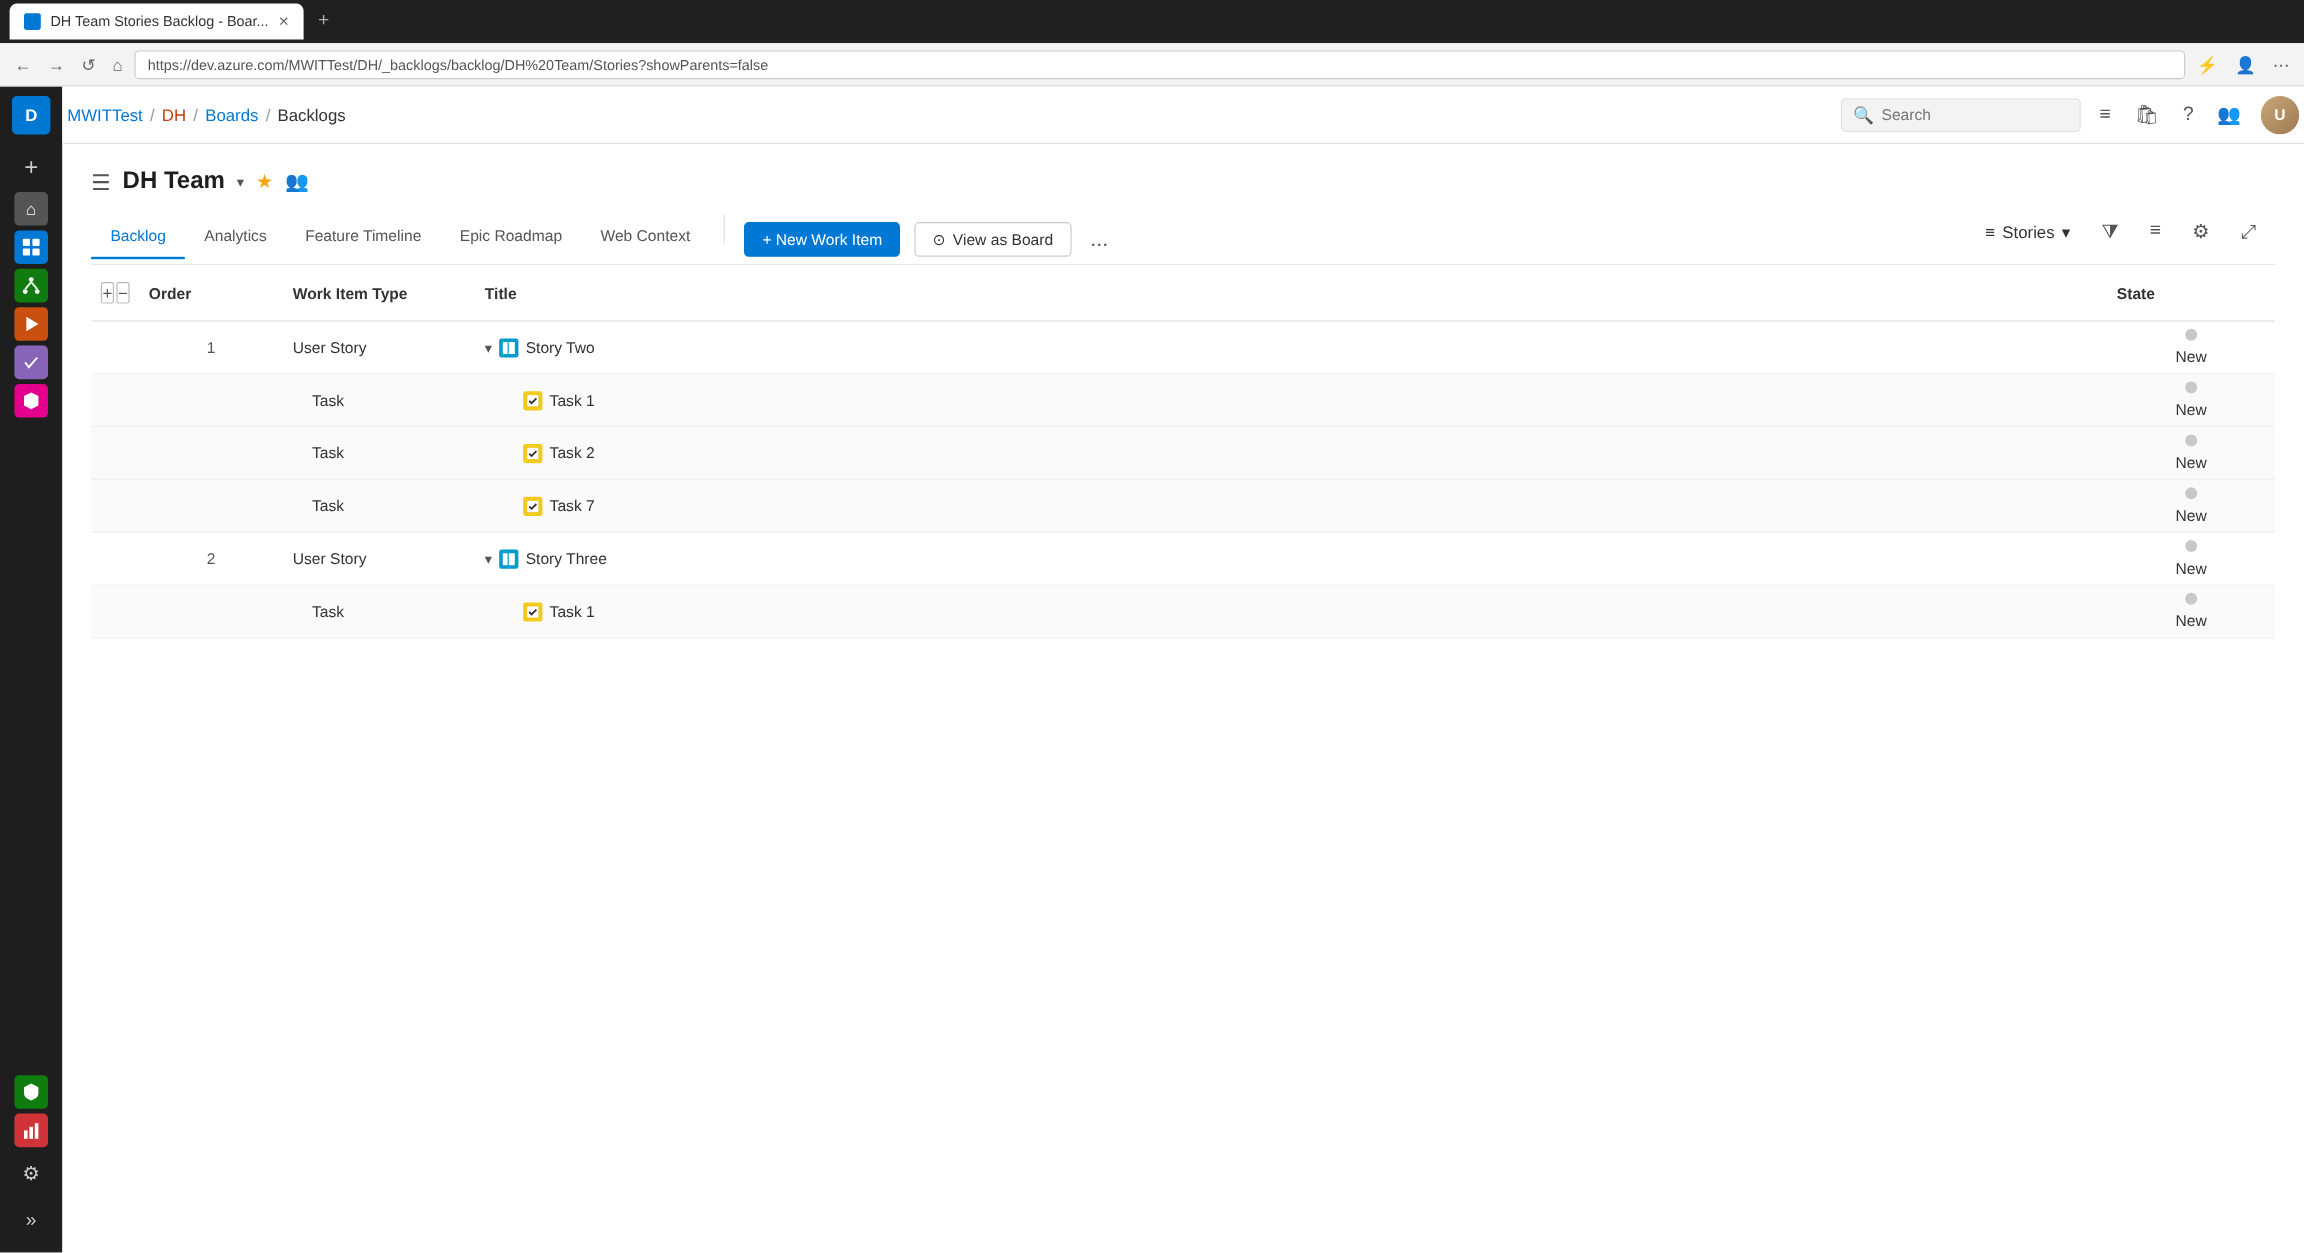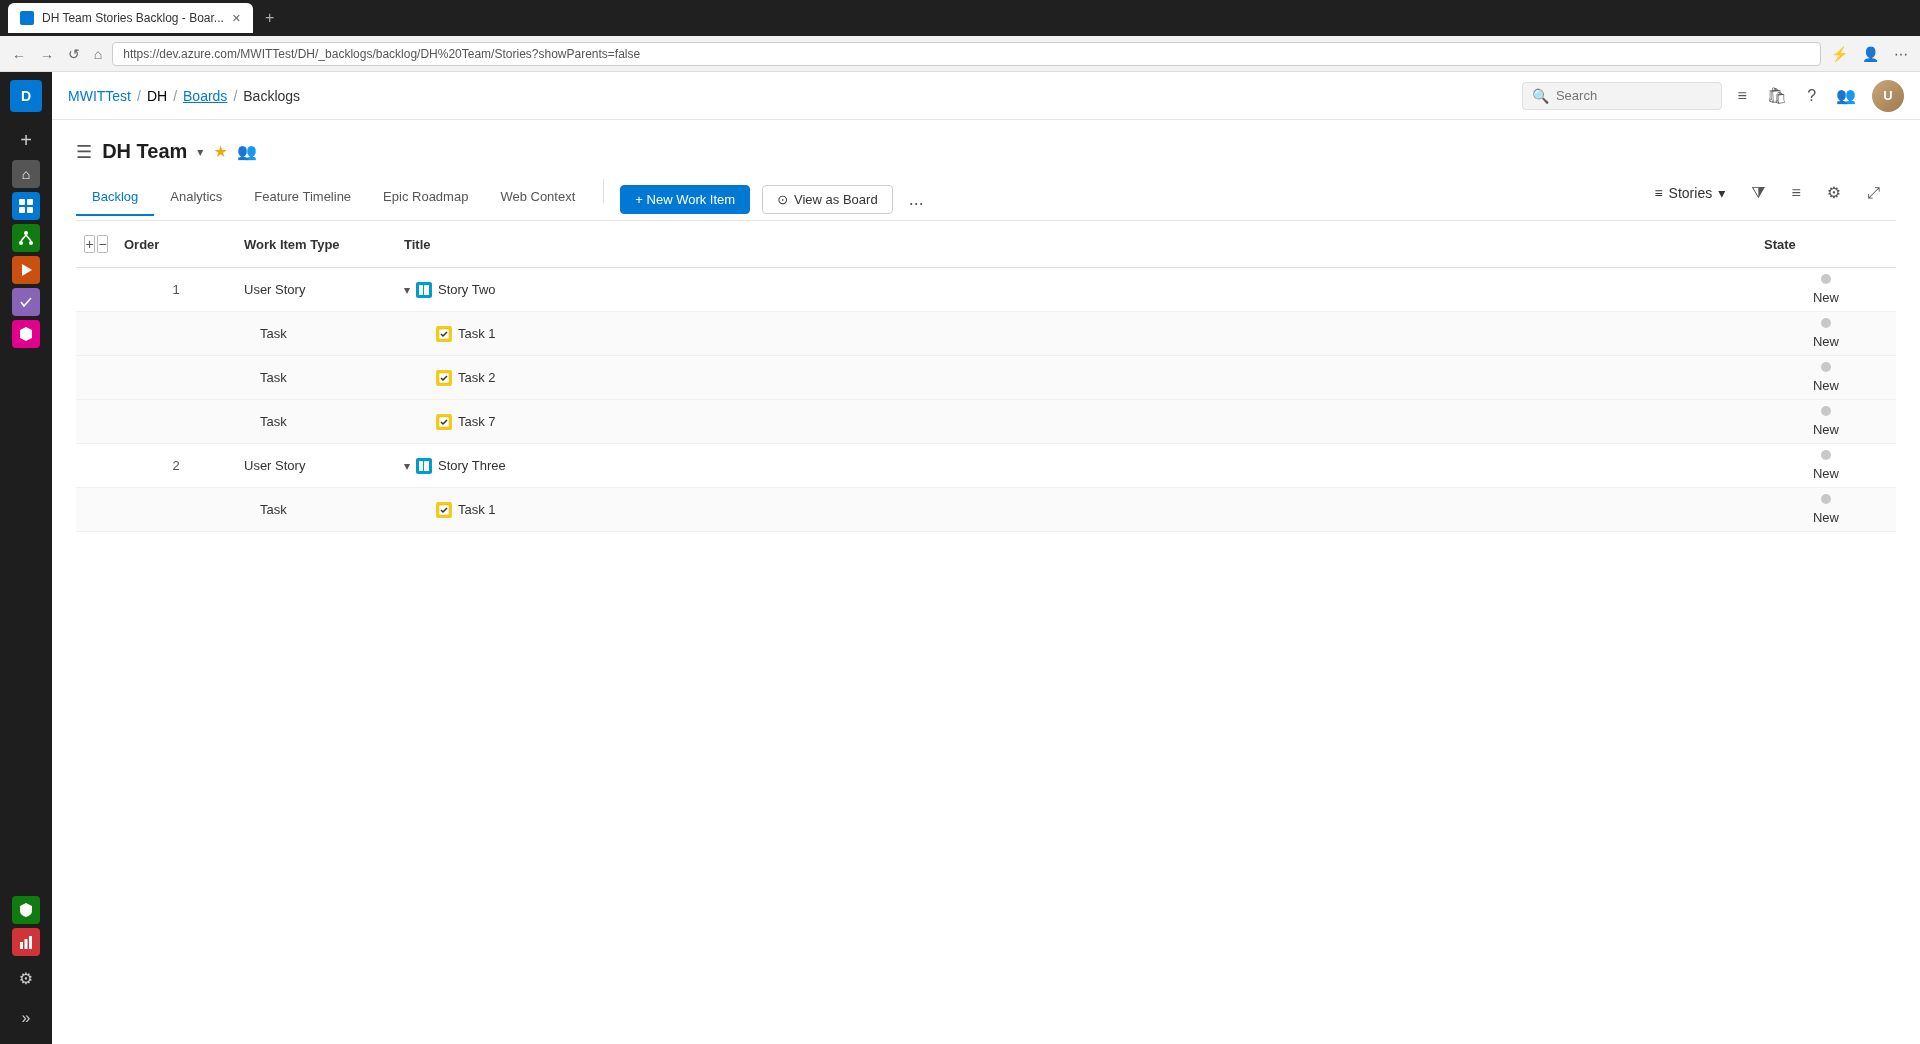--- a/index.html
+++ b/index.html
@@ -21,21 +21,21 @@
     .app-shell { display: flex; flex: 1; overflow: hidden; }
 
     
     .left-sidebar { width: 52px; background: #1e1e1e; display: flex; flex-direction: column; align-items: center; padding: 8px 0; gap: 4px; flex-shrink: 0; }
     .sidebar-avatar { width: 32px; height: 32px; background: #0078d4; border-radius: 4px; display: flex; align-items: center; justify-content: center; color: #fff; font-weight: 700; font-size: 14px; margin-bottom: 8px; }
     .sidebar-add { width: 32px; height: 32px; display: flex; align-items: center; justify-content: center; color: #ccc; font-size: 20px; cursor: pointer; border-radius: 4px; }
     .sidebar-nav-item { width: 32px; height: 32px; display: flex; align-items: center; justify-content: center; color: #ccc; font-size: 16px; cursor: pointer; border-radius: 4px; margin: 2px 0; }
     .sidebar-spacer { flex: 1; }
 
     
-    .top-bar { background: #fff; border-bottom: 1px solid #e5e5e5; height: 48px; display: flex; align-items: center; padding: 0 16px; gap: 8px; flex-shrink: 0; }
+    .top-bar { background: #fff; border-bottom: 1px solid #e5e5e5; height: 48px; display: flex; align-items: center; padding: 0 4px; gap: 8px; flex-shrink: 0; }
     .top-bar-breadcrumb { display: flex; align-items: center; gap: 6px; font-size: 14px; color: #333; flex: 1; }
     .breadcrumb-sep { color: #999; }
     .top-bar-right { display: flex; align-items: center; gap: 12px; }
     .search-box { display: flex; align-items: center; background: #f3f3f3; border: 1px solid #e0e0e0; border-radius: 4px; padding: 5px 10px; gap: 6px; width: 200px; }
     .search-box input { background: none; border: none; outline: none; font-size: 13px; color: #555; width: 100%; }
     .top-icon { font-size: 16px; color: #555; cursor: pointer; padding: 4px; border-radius: 3px; }
 
     
     .main-area { flex: 1; display: flex; flex-direction: column; overflow: hidden; background: #fff; }
 
@@ -178,23 +178,23 @@
     <div class="sidebar-nav-item">⚙</div>
     <div class="sidebar-nav-item">»</div>
   </div>
 
   <div class="main-area">
 
     <div class="top-bar">
       <div class="top-bar-breadcrumb">
         <span style="color:#0078d4; cursor:pointer;">MWITTest</span>
         <span class="breadcrumb-sep">/</span>
-        <span style="color:#000000; cursor:pointer;">DH</span>
+        <span style="color:#c2410c; cursor:pointer;">DH</span>
         <span class="breadcrumb-sep">/</span>
-        <span style="color:#0078d4; cursor:pointer;text-decoration:underline;">Boards</span>
+        <span style="color:#0078d4; cursor:pointer;">Boards</span>
         <span class="breadcrumb-sep">/</span>
         <span>Backlogs</span>
       </div>
       <div class="top-bar-right">
         <div class="search-box">
           <span style="color:#888; font-size:14px;">🔍</span>
           <input type="text" placeholder="Search" style="">
         </div>
         <span class="top-icon">≡</span>
         <span class="top-icon">🛍</span>

